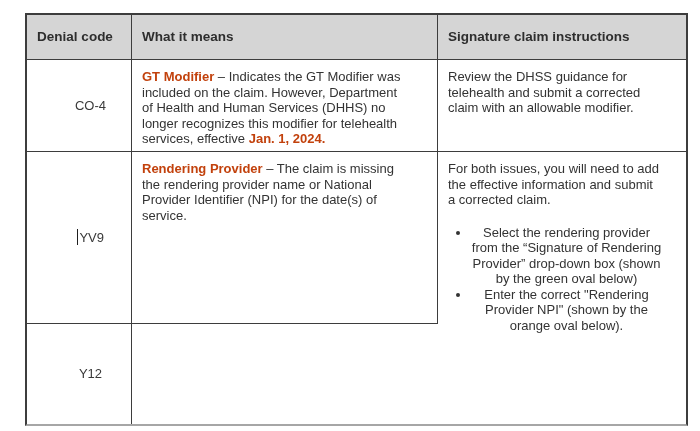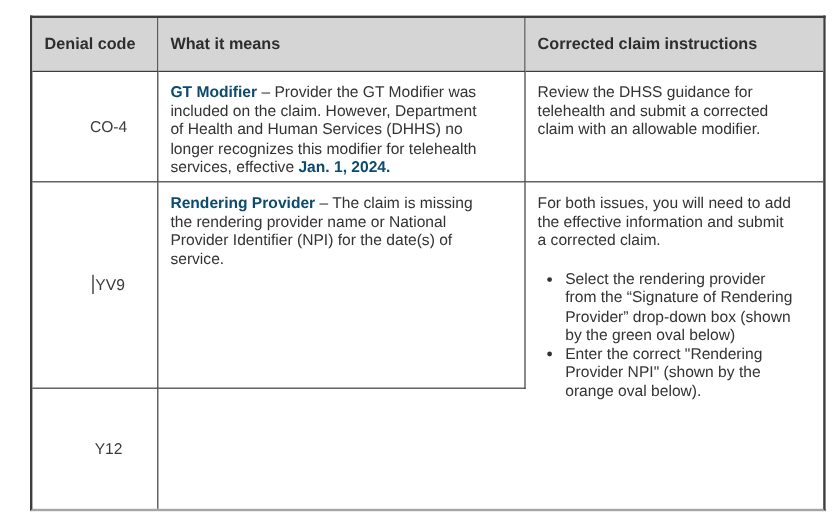--- a/index.html
+++ b/index.html
@@ -39,52 +39,52 @@
   }
   .caret {
     display: inline-block;
     width: 1.5px; height: 16px;
     background: #1f1f1f;
     margin-right: 1px;
     transform: translateY(-1px);
   }
 
   .meaning-cell { padding: 9px 28px 8px 10px; }
-  .bold { font-weight: bold; color: #0c4a6e; }
+  .bold { font-weight: bold; color: #c2410c; }
 
   .instr-cell  { padding: 9px 24px 8px 10px; }
   .instr-merged { padding: 9px 24px 8px 10px; }
   .instr-merged ul {
     margin: 17px 0 0 0;
     padding-left: 23px;
     list-style: disc;
   }
-  .instr-merged li { line-height: 15.5px; }
+  .instr-merged li { line-height: 15.5px; text-align: center; }
   .grid-r3-5 { grid-row: 3 / 5; grid-column: 3; }
 </style>
 </head>
 <body>
 
 <div class="denial-table">
 
   <div class="cell header-cell center b-right b-bottom">
     <span>Denial code</span>
   </div>
   <div class="cell header-cell b-right b-bottom">
     <span>What it means</span>
   </div>
   <div class="cell header-cell b-bottom">
-    <span>Corrected claim instructions</span>
+    <span>Signature claim instructions</span>
   </div>
 
   <div class="cell code-cell b-right b-bottom">
     <span>CO-4</span>
   </div>
   <div class="cell meaning-cell b-right b-bottom">
-    <span class="bold">GT Modifier</span><span> – Provider the GT Modifier was included on the claim. However, Department of Health and Human Services (DHHS) no longer recognizes this modifier for telehealth services, effective </span><span class="bold">Jan. 1, 2024.</span>
+    <span class="bold">GT Modifier</span><span> – Indicates the GT Modifier was included on the claim. However, Department of Health and Human Services (DHHS) no longer recognizes this modifier for telehealth services, effective </span><span class="bold">Jan. 1, 2024.</span>
   </div>
   <div class="cell instr-cell b-bottom">
     <span>Review the DHSS guidance for telehealth and submit a corrected claim with an allowable modifier.</span>
   </div>
 
   <div class="cell code-cell b-right b-bottom">
     <span class="caret"></span>
       <span>YV9</span>
   </div>
   <div class="cell meaning-cell b-right b-bottom">

